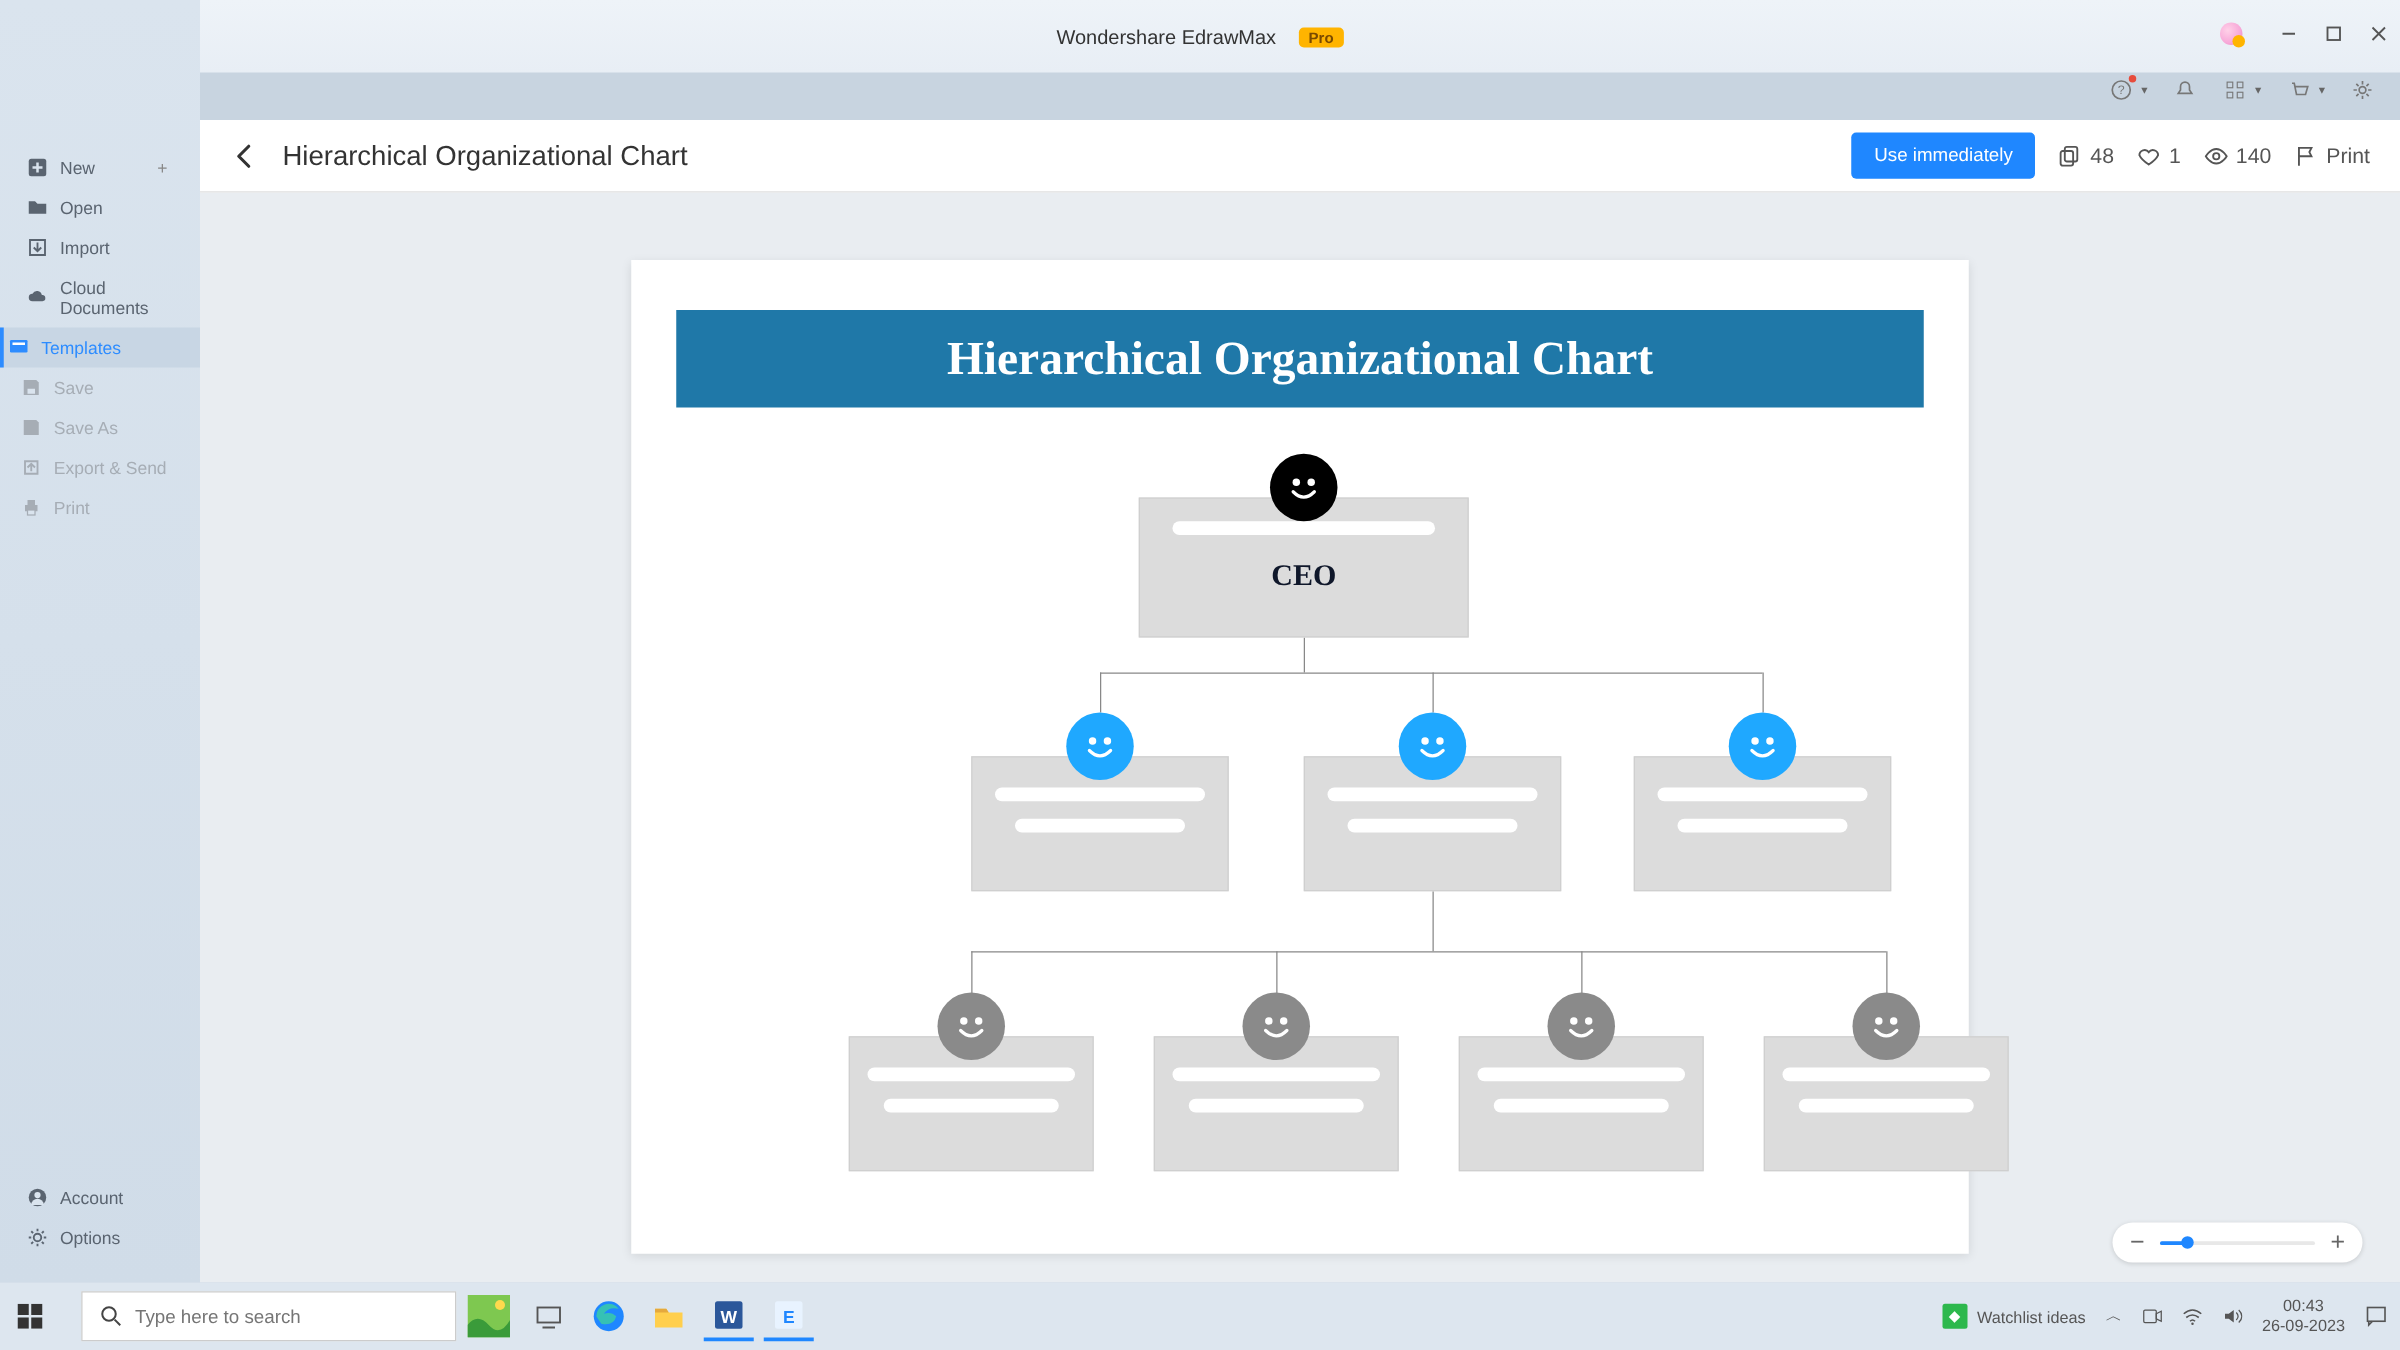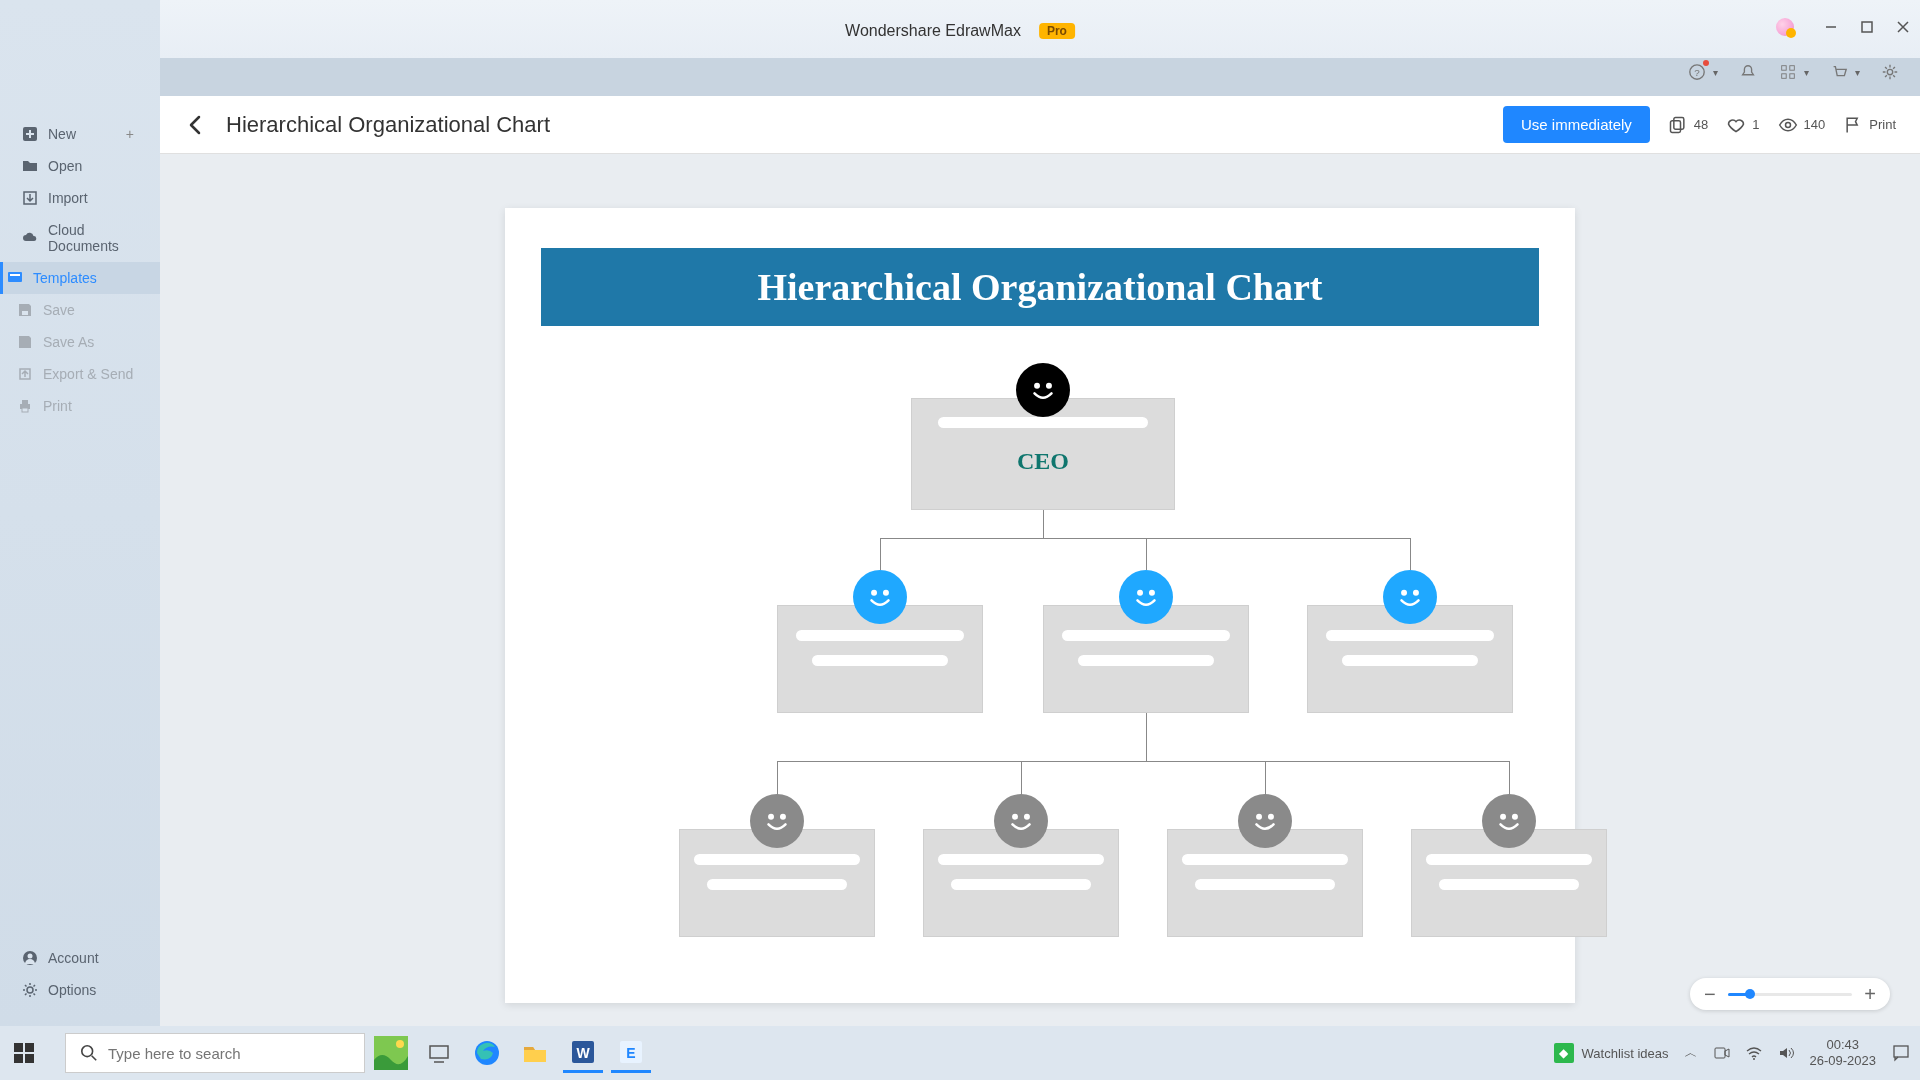--- a/index.html
+++ b/index.html
@@ -2,21 +2,21 @@
 <html><head>
 <meta charset="utf-8">
 <style>
 * { margin:0; padding:0; box-sizing:border-box; font-family:"Segoe UI",Arial,sans-serif; }
 html,body { width:1920px; height:1080px; overflow:hidden; background:#c8d4e0; }
 
 
 .titlebar { position:absolute; top:0; left:0; right:0; height:58px; background:linear-gradient(#eef3f8,#e8eef5); display:flex; align-items:center; }
 .back-circle { position:absolute; left:40px; top:38px; width:36px; height:36px; border:2px solid #333; border-radius:50%; display:flex; align-items:center; justify-content:center; cursor:pointer; }
 .back-circle svg { width:18px; height:18px; }
-.title-center { position:absolute; left:50%; transform:translateX(-50%); top:22px; font-size:16px; color:#333; display:flex; align-items:center; gap:18px; }
+.title-center { position:absolute; left:50%; transform:translateX(-50%); top:22px; font-size:16px; color:#333; display:flex; align-items:flex-start; gap:18px; }
 .pro-badge { background:#ffb400; color:#7a4a00; font-size:12px; font-weight:600; padding:1px 8px; border-radius:4px; }
 .win-controls { position:absolute; right:8px; top:18px; display:flex; gap:18px; align-items:center; }
 .win-controls span { width:18px; height:18px; display:flex; align-items:center; justify-content:center; cursor:pointer; color:#555; }
 .avatar { width:26px; height:26px; border-radius:50%; background:radial-gradient(circle at 35% 35%,#ffd1e8,#f7a8d8 60%,#e87eb8); position:relative; margin-right:10px; }
 .avatar::after { content:""; position:absolute; right:-2px; bottom:-2px; width:10px; height:10px; background:#ffb400; border-radius:50%; }
 
 
 .toolbar2 { position:absolute; right:20px; top:62px; display:flex; gap:20px; align-items:center; color:#666; }
 .toolbar2 .ic { width:20px; height:20px; display:flex; align-items:center; justify-content:center; cursor:pointer; position:relative; }
 .toolbar2 .dot::after { content:""; position:absolute; top:-2px; right:-2px; width:6px; height:6px; background:#e74c3c; border-radius:50%; }
@@ -32,21 +32,21 @@
 .side-item .lbl { flex:1; }
 .side-plus { margin-left:auto; margin-right:4px; color:#888; }
 .side-bottom { position:absolute; bottom:20px; left:0; right:0; }
 
 
 .content { position:absolute; left:160px; top:96px; right:0; bottom:54px; background:#e9edf1; }
 .content-head { height:58px; background:#fff; display:flex; align-items:center; padding:0 24px; gap:18px; border-bottom:1px solid #e0e0e0; }
 .content-head .chev { width:24px; height:24px; cursor:pointer; }
 .content-title { font-size:22px; color:#333; flex:1; }
 .use-btn { background:#1f87ff; color:#fff; border:none; padding:10px 18px; border-radius:4px; font-size:15px; cursor:pointer; }
-.stat { display:flex; align-items:center; gap:6px; color:#555; font-size:13px; }
+.stat { display:flex; align-items:center; gap:6px; color:#555; font-size:17px; }
 .stat svg { width:20px; height:20px; }
 
 
 .canvas-wrap { position:absolute; left:0; right:0; top:58px; bottom:0; overflow:hidden; }
 .paper { position:absolute; left:50%; transform:translateX(-50%); top:54px; width:1070px; height:795px; background:#fff; box-shadow:0 2px 8px rgba(0,0,0,.1); }
 .chart-title-band { position:absolute; left:36px; right:36px; top:40px; height:78px; background:#1f78a8; display:flex; align-items:center; justify-content:center; }
 .chart-title-band span { color:#fff; font-family:"Times New Roman",serif; font-size:38px; font-weight:600; }
 
 
 .org { position:absolute; left:0; right:0; top:150px; bottom:0; }
@@ -54,21 +54,21 @@
 .node .bar { background:#fff; border-radius:6px; height:11px; margin:0 auto; }
 .face { width:54px; height:54px; border-radius:50%; position:absolute; left:50%; transform:translateX(-50%); top:-36px; display:flex; align-items:center; justify-content:center; }
 .face.black { background:#000; }
 .face.blue { background:#1fa8ff; }
 .face.gray { background:#8a8a8a; }
 .face svg { width:34px; height:34px; }
 
 
 .node.ceo { left:406px; top:40px; width:264px; height:112px; }
 .node.ceo .bar { width:210px; margin-top:18px; }
-.ceo-label { text-align:center; font-family:"Times New Roman",serif; font-size:24px; font-weight:700; margin-top:20px; color:#0f766e; }
+.ceo-label { text-align:center; font-family:"Times New Roman",serif; font-size:24px; font-weight:700; margin-top:20px; color:#0f172a; }
 
 
 .node.l2 { top:247px; width:206px; height:108px; }
 .node.l2 .bar { width:168px; }
 .node.l2 .b1 { margin-top:24px; }
 .node.l2 .b2 { margin-top:14px; width:136px; }
 .node.l2a { left:272px; }
 .node.l2b { left:538px; }
 .node.l2c { left:802px; }
 

